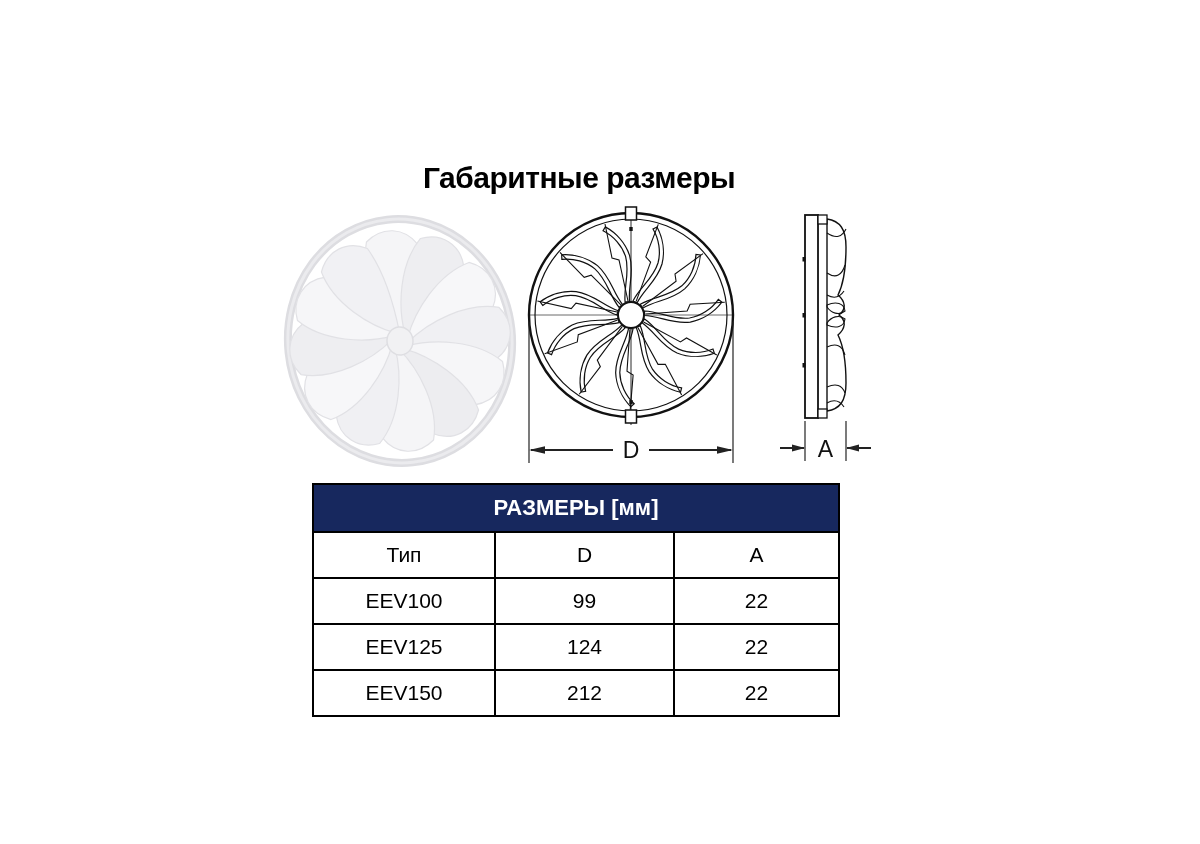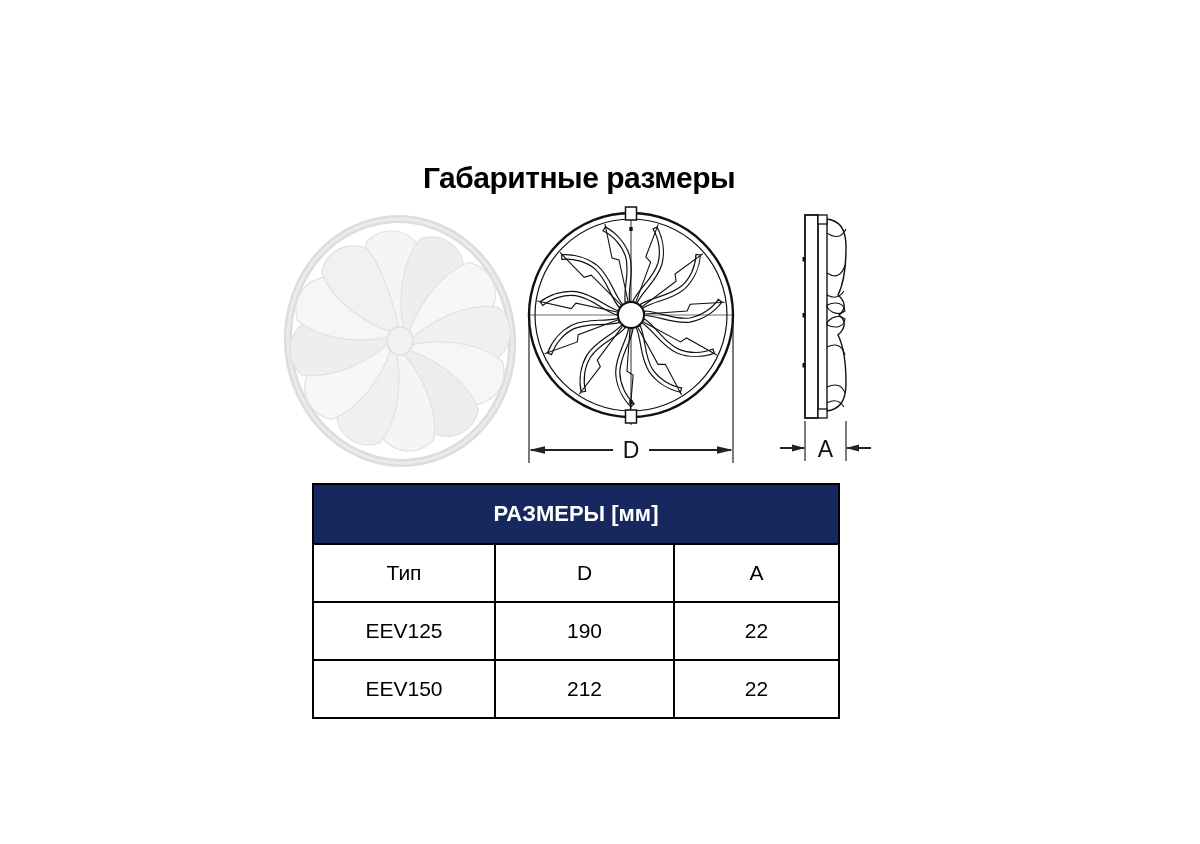--- a/index.html
+++ b/index.html
@@ -14,21 +14,21 @@
   }
   .fig{position:absolute;}
   #fig-photo{left:278px;top:209px;}
   #fig-front{left:505px;top:195px;}
   #fig-side{left:778px;top:195px;}
   #dim-table{
     position:absolute;left:312px;top:483px;
     border-collapse:collapse;table-layout:fixed;width:526px;
     font-size:21px;color:#000;text-align:center;
   }
-  #dim-table td{border:2px solid #000;padding:16px;vertical-align:middle;text-align:center;}
+  #dim-table td{border:2px solid #000;padding:10px;vertical-align:middle;text-align:center;}
   #dim-table tr{height:30px;}
   #dim-table tr.title-row{height:33px;}
   #dim-table td.tbl-title{
     background:#17285e;color:#ffffff;font-weight:700;font-size:22px;
     border:2.5px solid #000;
   }
   #dim-table{border:1px solid #000;}
   svg text{font-family:"Liberation Sans",sans-serif;}
 </style>
 </head>
@@ -203,22 +203,27 @@
     <tbody>
       <tr class="title-row">
         <td class="tbl-title" colspan="3">РАЗМЕРЫ [мм]</td>
       </tr>
       <tr>
         <td>Тип</td>
         <td>D</td>
         <td>A</td>
       </tr>
       <tr>
+        <td>EEV100</td>
+        <td>99</td>
+        <td>22</td>
+      </tr>
+      <tr>
         <td>EEV125</td>
-        <td>190</td>
+        <td>124</td>
         <td>22</td>
       </tr>
       <tr>
         <td>EEV150</td>
         <td>212</td>
         <td>22</td>
       </tr>
     </tbody>
   </table>
 

